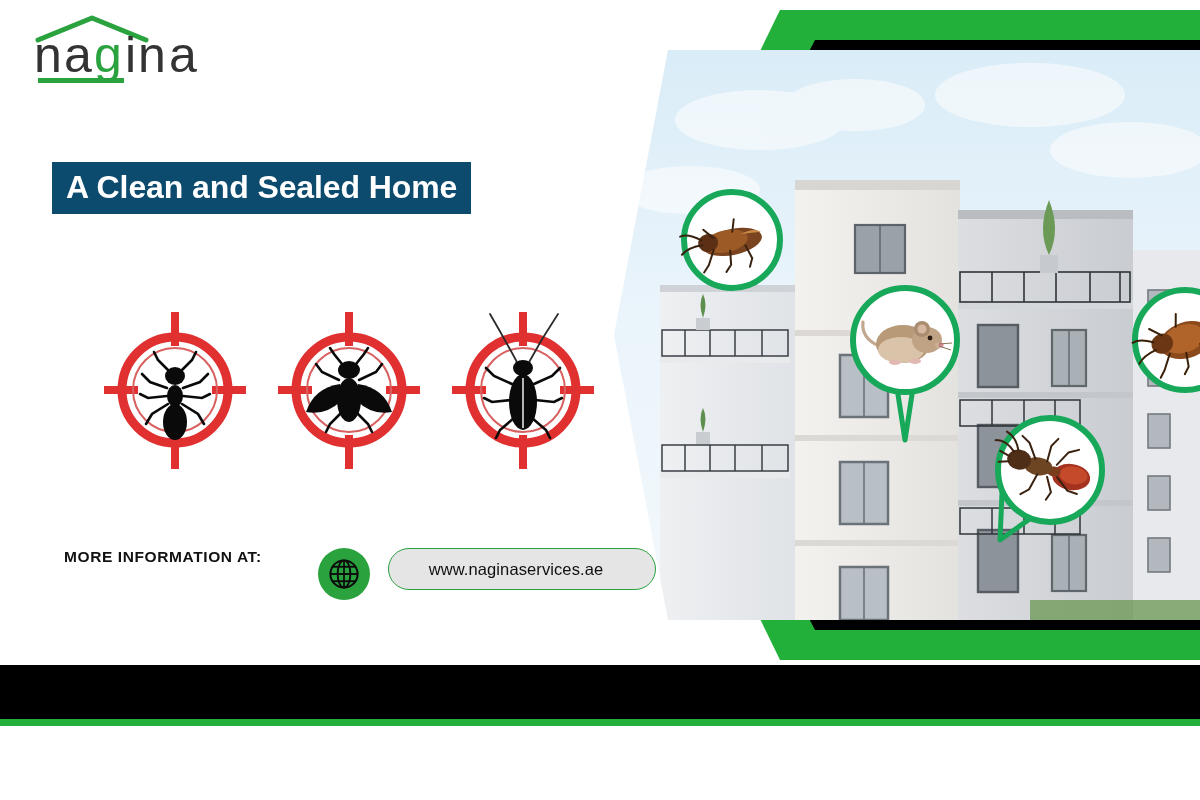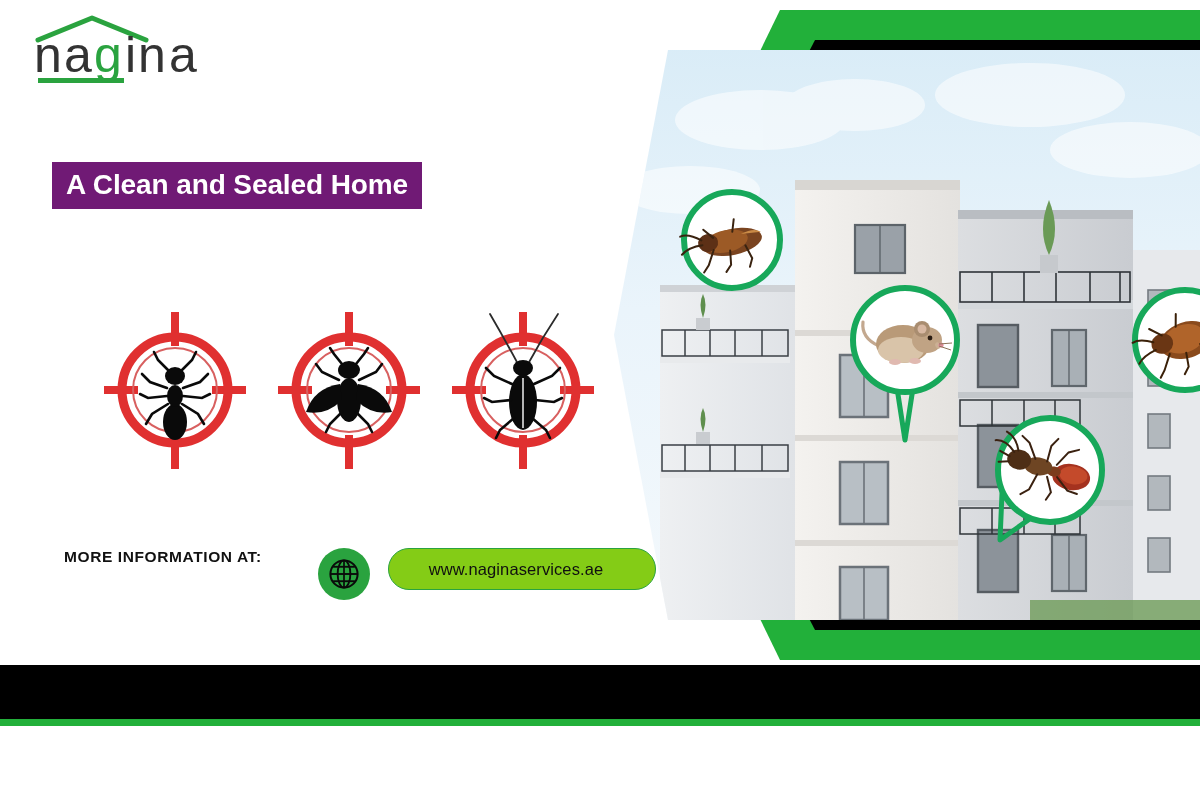--- a/index.html
+++ b/index.html
@@ -24,23 +24,23 @@
 
   
   .headline-block { position:absolute; left:52px; top:148px; width:560px; }
   .headline-main {
     font-size:30px; font-weight:bold; color:#0d0d0d;
     letter-spacing:-0.2px; line-height:1.2; white-space:nowrap;
   }
   .headline-sub-wrap { margin-top:14px; display:block; }
   .headline-sub {
     display:inline-block;
-    background:#701a75;
+    background:#0c4a6e;
     color:#ffffff;
-    font-size:28px; font-weight:bold;
+    font-size:32px; font-weight:bold;
     padding:7px 14px 8px 14px;
     line-height:1.15;
     letter-spacing:-0.1px;
     white-space:nowrap;
   }
 
   
   .pest-icons {
     position:absolute; left:100px; top:305px;
     width:520px; height:170px;
@@ -63,21 +63,21 @@
     border-radius:50%; background:#2aa33f;
     display:flex; align-items:center; justify-content:center;
     position:relative; z-index:3;
   }
   .globe-wrap svg { display:block; width:34px; height:34px; }
   .url-pill {
     margin-left:-18px;
     height:42px; min-width:268px;
     border:1.6px solid #2aa33f;
     border-radius:21px;
-    background:#84cc16;
+    background:#e5e5e5;
     display:flex; align-items:center;
     padding:0 24px 0 40px;
     position:relative; z-index:2;
   }
   .url-text {
     font-size:16.5px; color:#101010; letter-spacing:0.1px; white-space:nowrap;
   }
 
   
   .art-panel {

